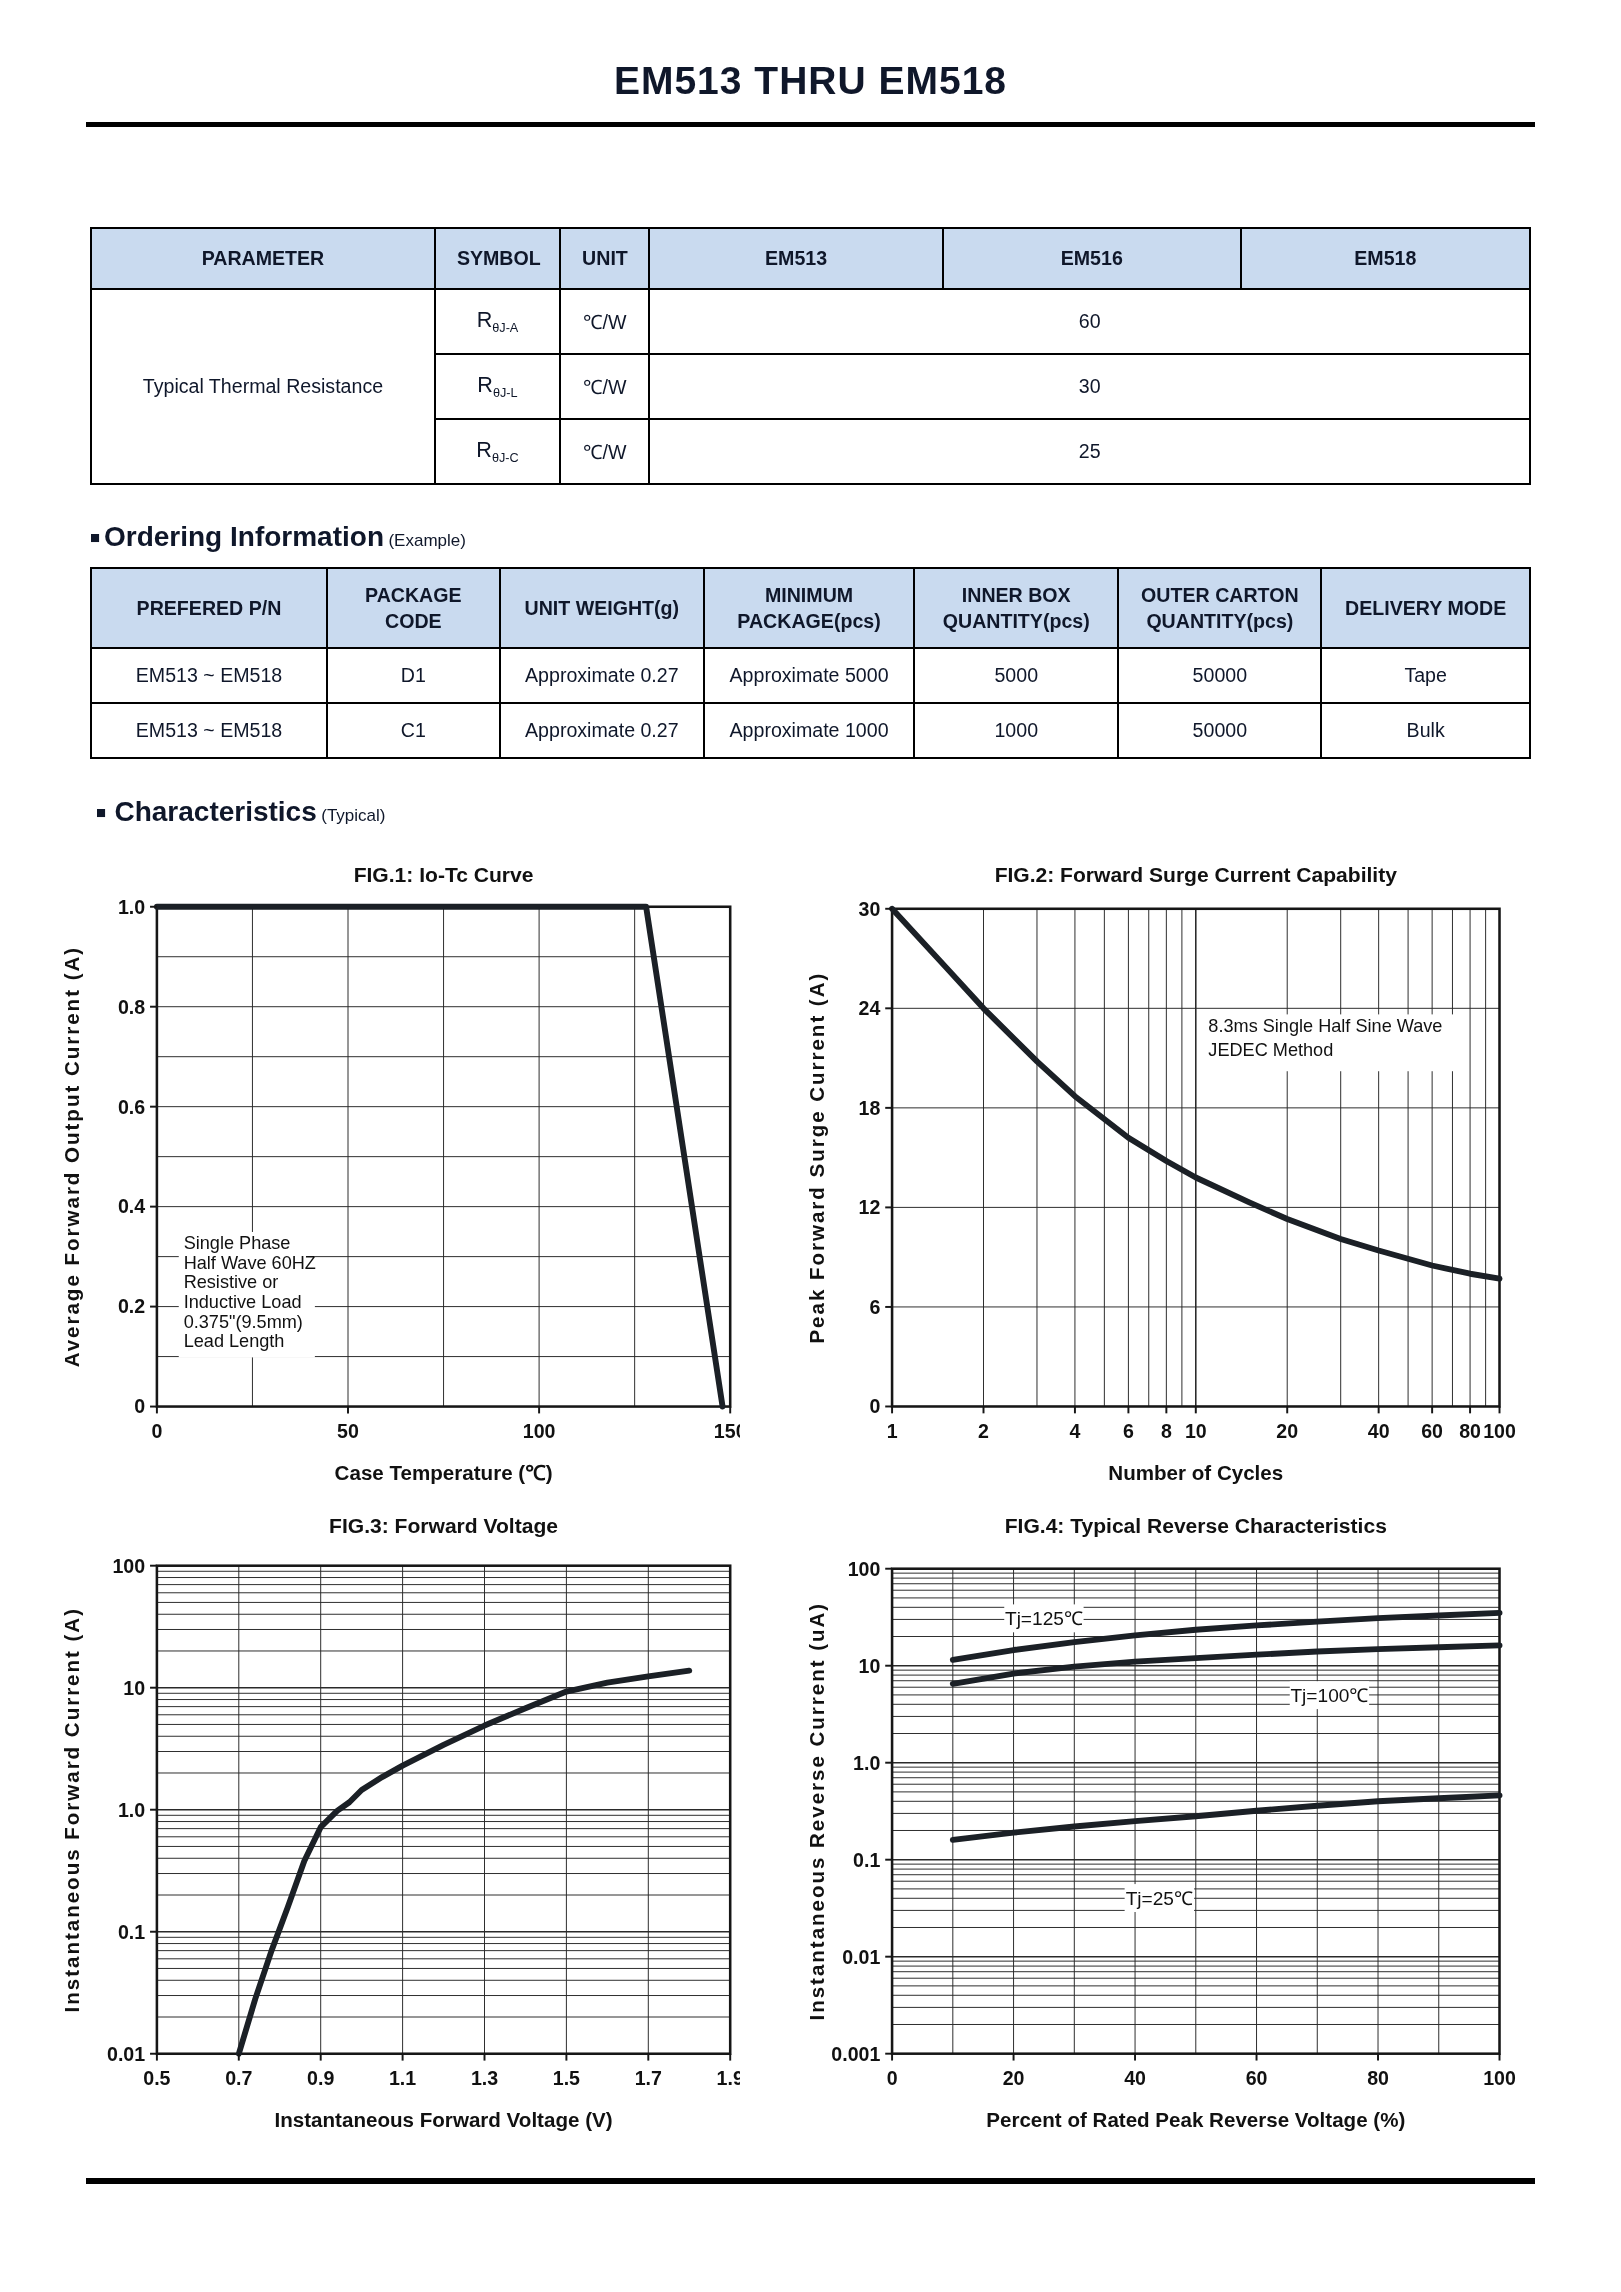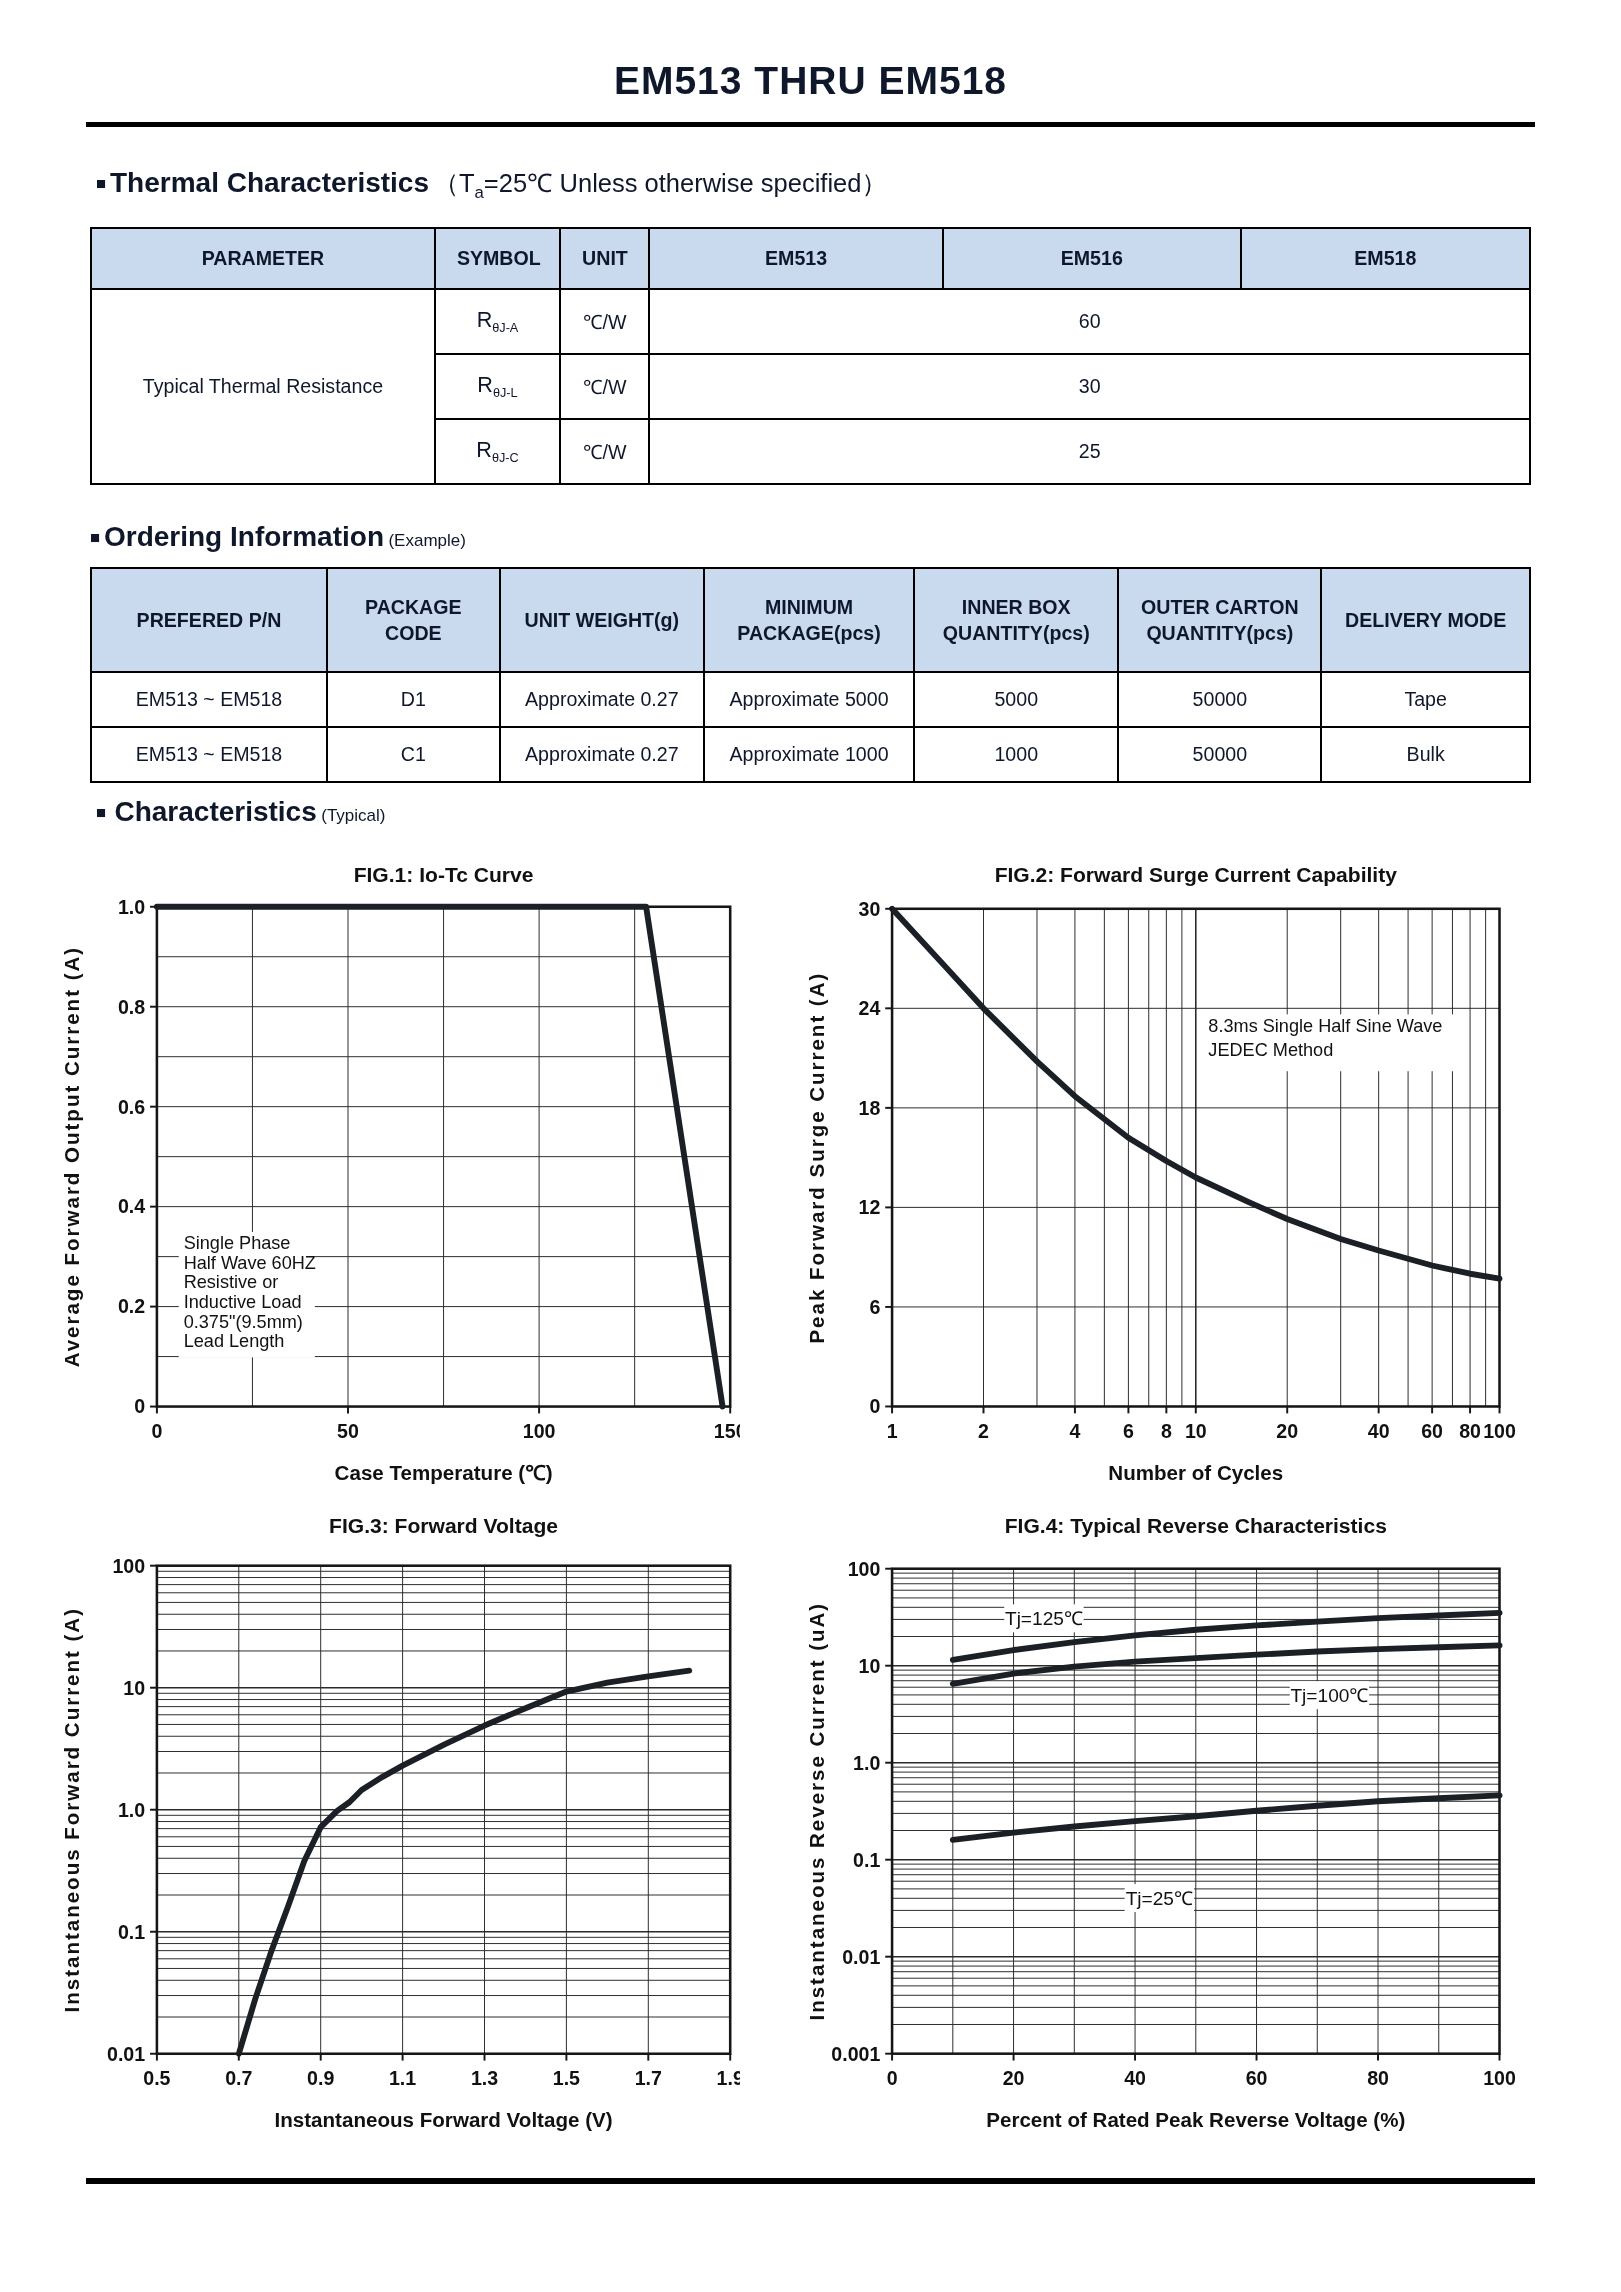--- a/index.html
+++ b/index.html
@@ -18,39 +18,35 @@
   .note-sub{font-size:16.7px;}
   table.tbl{position:absolute;left:90px;width:1441px;border-collapse:collapse;
             table-layout:fixed;border:2.9px solid #000;}
   table.tbl th, table.tbl td{border:2px solid #000;text-align:center;vertical-align:middle;
             font-size:19.6px;padding:2px 21px;overflow:hidden;}
   table.tbl th{background:#c9daef;font-weight:bold;line-height:1.35;}
   table.thermal{top:227px;}
   table.thermal thead tr{height:61px;}
   table.thermal tbody tr{height:65px;}
   table.ordering{top:567px;}
-  table.ordering thead tr{height:104px;}
+  table.ordering thead tr{height:80px;}
   table.ordering tbody tr{height:55px;}
   .sym{font-size:21.6px;}
   .sym sub{font-size:12.7px;}
   .chart{position:absolute;}
   .chart svg{display:block;}
 </style>
 </head>
 <body>
 
 <div class="page">
 
   <div class="doc-title">EM513 THRU EM518</div>
   <div class="title-rule"></div>
 
-  <div class="sec-head" style="top:165px;">
-    <span class="bullet">■</span><span class="h">Thermal Characteristics</span>
-    <span class="note"><span>（T</span><sub class="note-sub">a</sub><span>=25℃ Unless otherwise specified）</span></span>
-  </div>
 
   <table class="tbl thermal">
     <colgroup>
       <col style="width:23.9%">
         <col style="width:8.7%">
         <col style="width:6.2%">
       <col style="width:20.4%">
         <col style="width:20.7%">
         <col style="width:20.1%">
     </colgroup>

